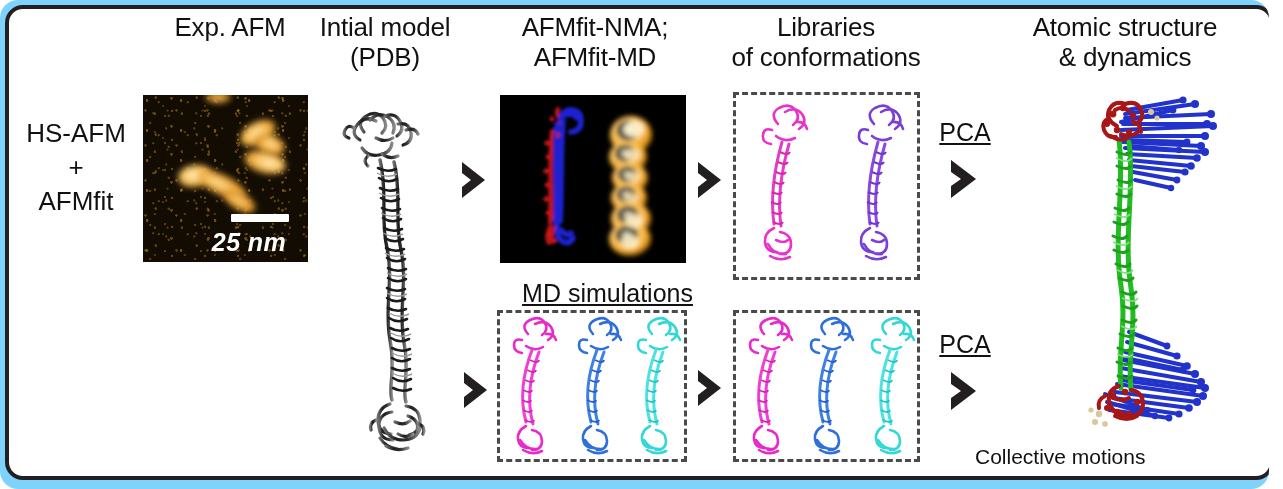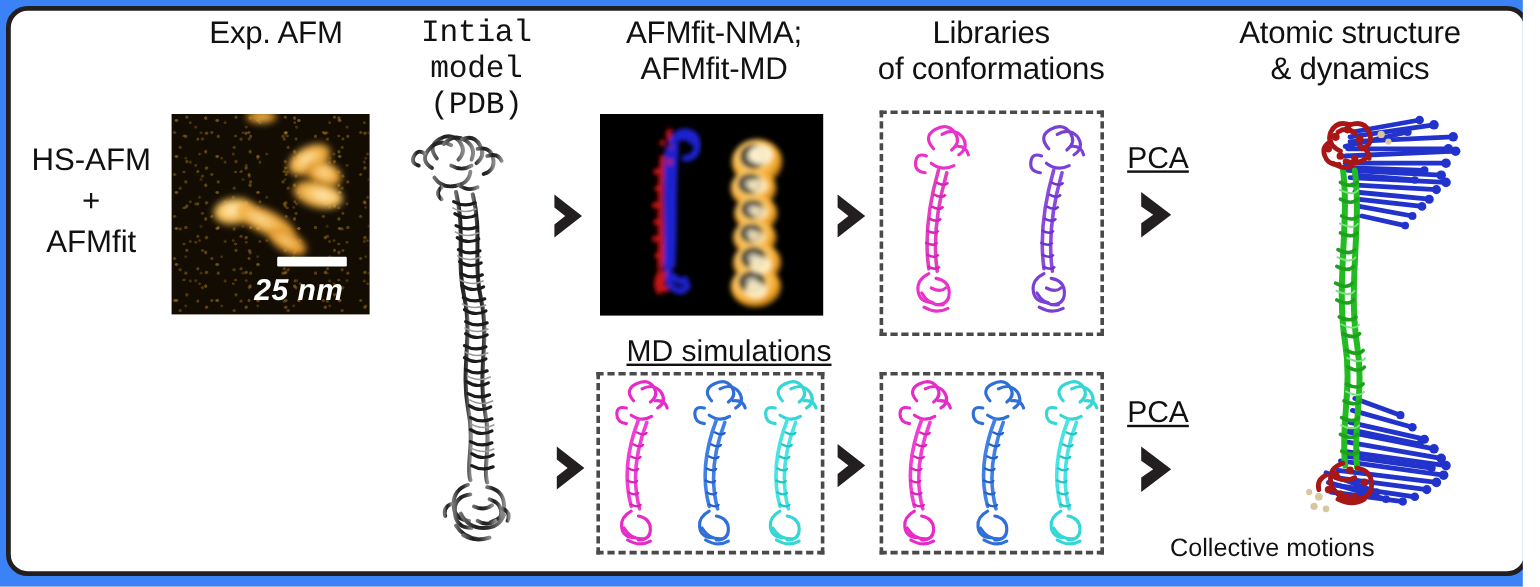--- a/index.html
+++ b/index.html
@@ -8,22 +8,23 @@
     background: #ffffff;
   }
   body {
     font-family: "Liberation Sans", sans-serif;
   }
 
   #figure {
     position: relative;
     width: 1269px;
     height: 489px;
-    background: #3b82f6;
+    background: #7dd3fc;
     overflow: hidden;
+    border-radius: 18px;
   }
 
   .frame {
     position: absolute;
     left: 5px;
     top: 5px;
     width: 1269px;
     height: 475px;
     border: 4px solid #231f20;
     border-radius: 18px;
@@ -144,21 +145,21 @@
   }
 </style>
 </head>
 <body>
 
 <div id="figure">
   <div class="frame"></div>
 
   <div class="col-header" style="left:150px; top:12px; width:160px;">Exp. AFM</div>
 
-  <div class="col-header" style="left:312px; top:12px; width:170px;font-family:Liberation Mono, monospace;">Intial model
+  <div class="col-header" style="left:300px; top:12px; width:170px;">Intial model
 (PDB)</div>
 
   <div class="col-header" style="left:495px; top:12px; width:200px;">AFMfit-NMA;
 AFMfit-MD</div>
 
   <div class="col-header" style="left:980px; top:12px; width:290px;">Atomic structure
 &amp; dynamics</div>
 
   <div class="col-header" style="left:692px; top:12px; width:268px;">Libraries
 of conformations</div>

